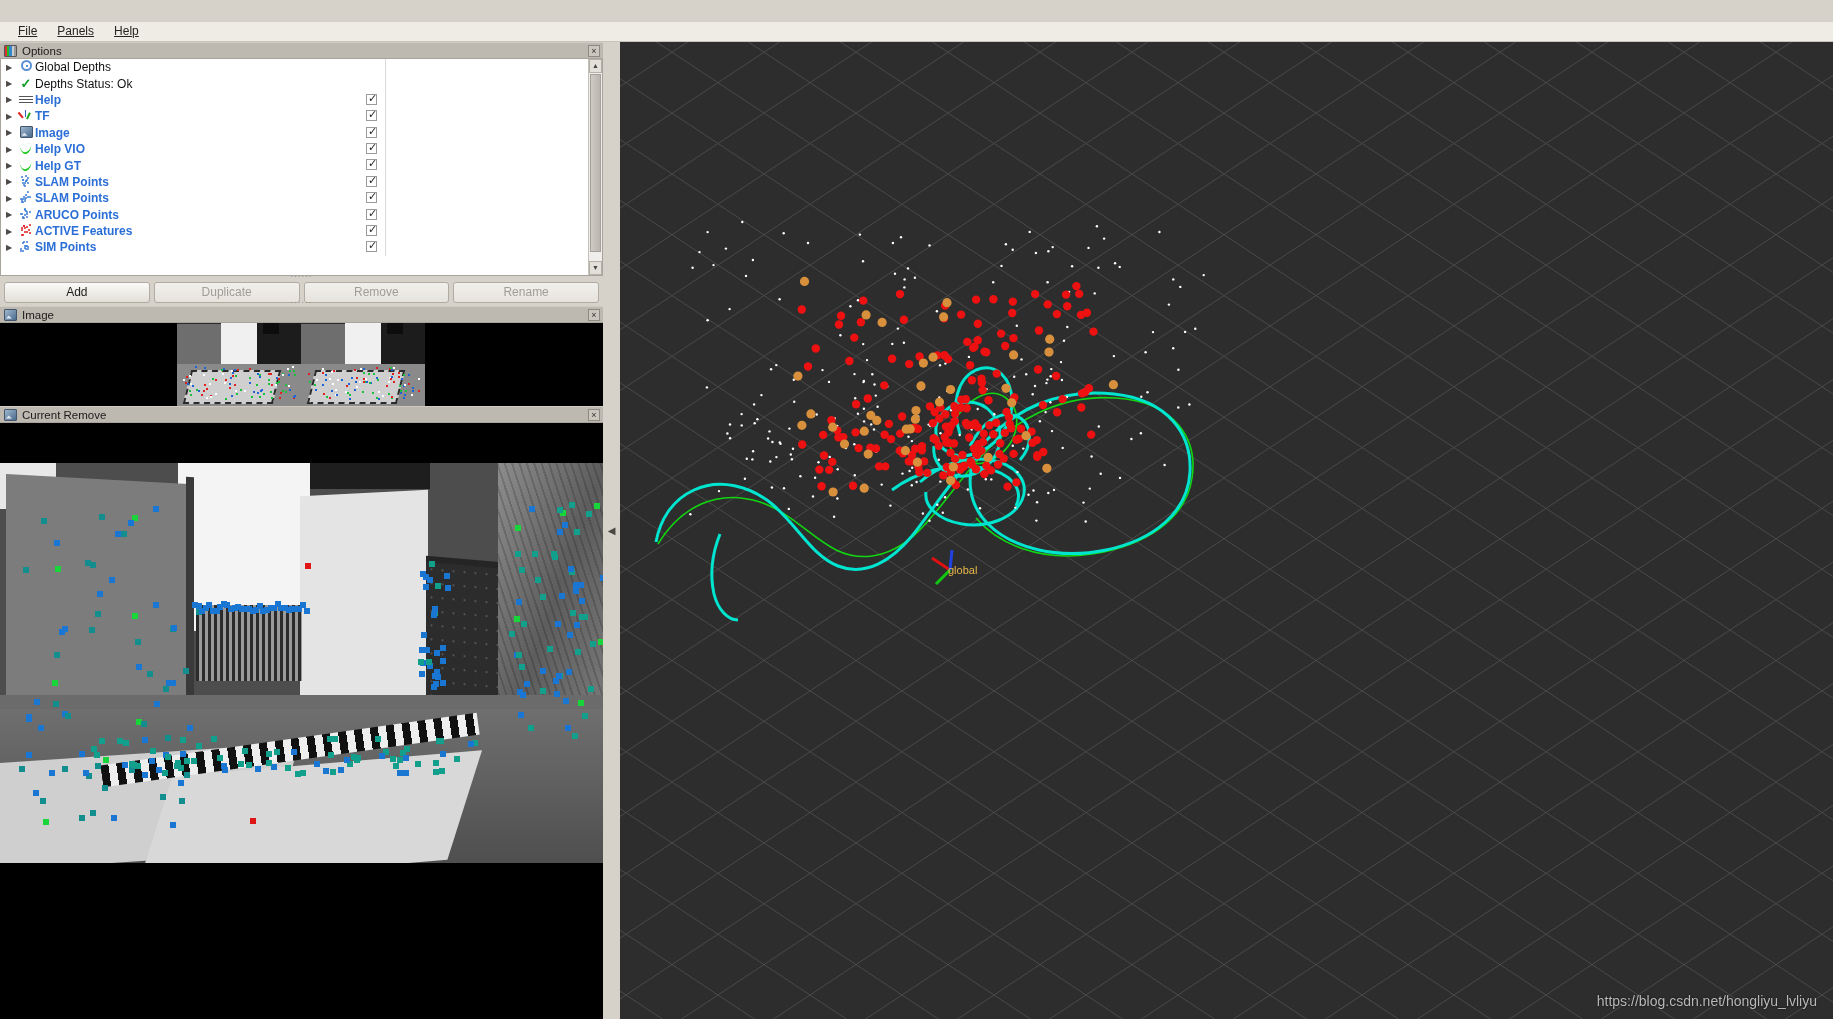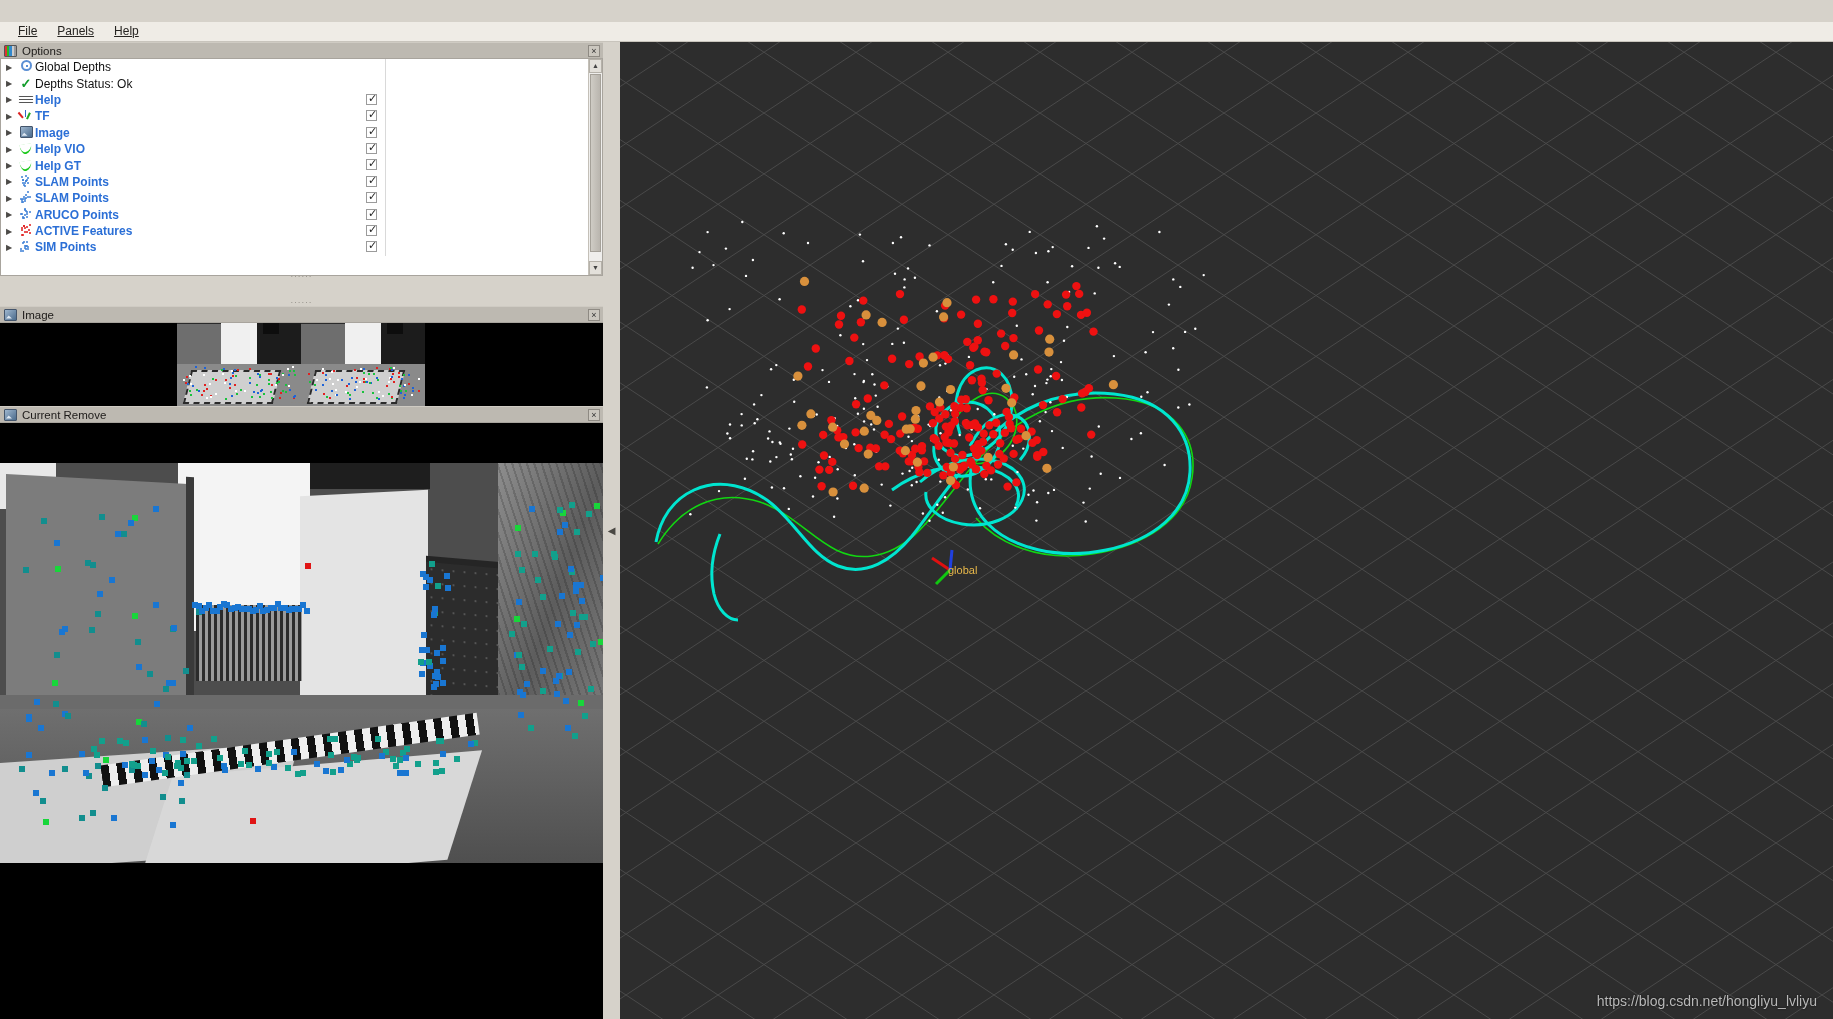--- a/index.html
+++ b/index.html
@@ -388,20 +388,26 @@
 
       <div class="vscroll">
         <div class="arrowbtn up">▲</div>
         <div class="thumb"></div>
         <div class="arrowbtn down">▼</div>
       </div>
     </div>
 
     <div class="grip" style="top:232px">······</div>
 
+    <div id="btnrow">
+      <div class="dbtn">Add</div>
+      <div class="dbtn disabled">Duplicate</div>
+      <div class="dbtn disabled">Remove</div>
+      <div class="dbtn disabled">Rename</div>
+    </div>
 
     <div class="grip" style="top:258px">······</div>
 
     <div id="imgpanel">
       <div class="panel-header">
         <span class="ico-image"></span>
         <span class="ph-title">Image</span>
         <span class="panel-close">×</span>
       </div>
       <div id="imgpanel-body">

